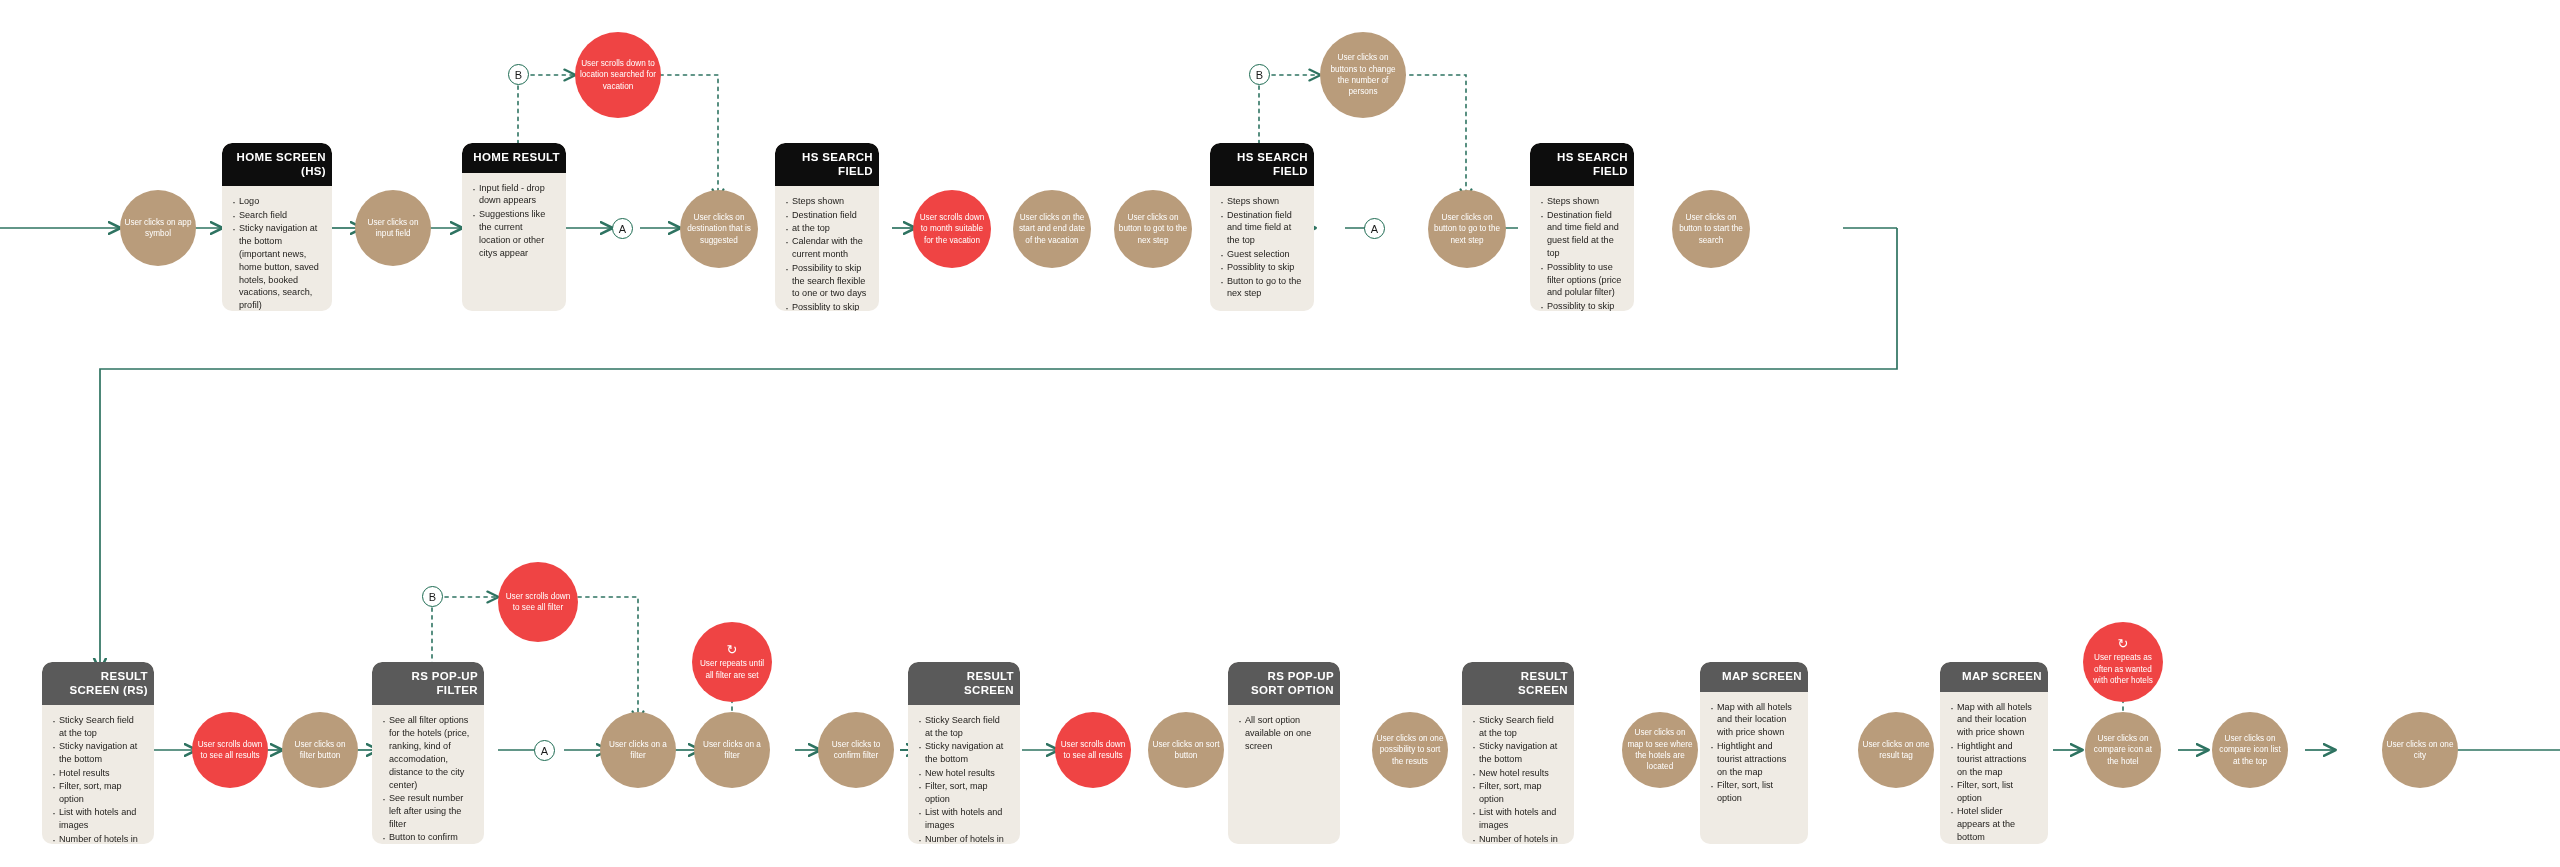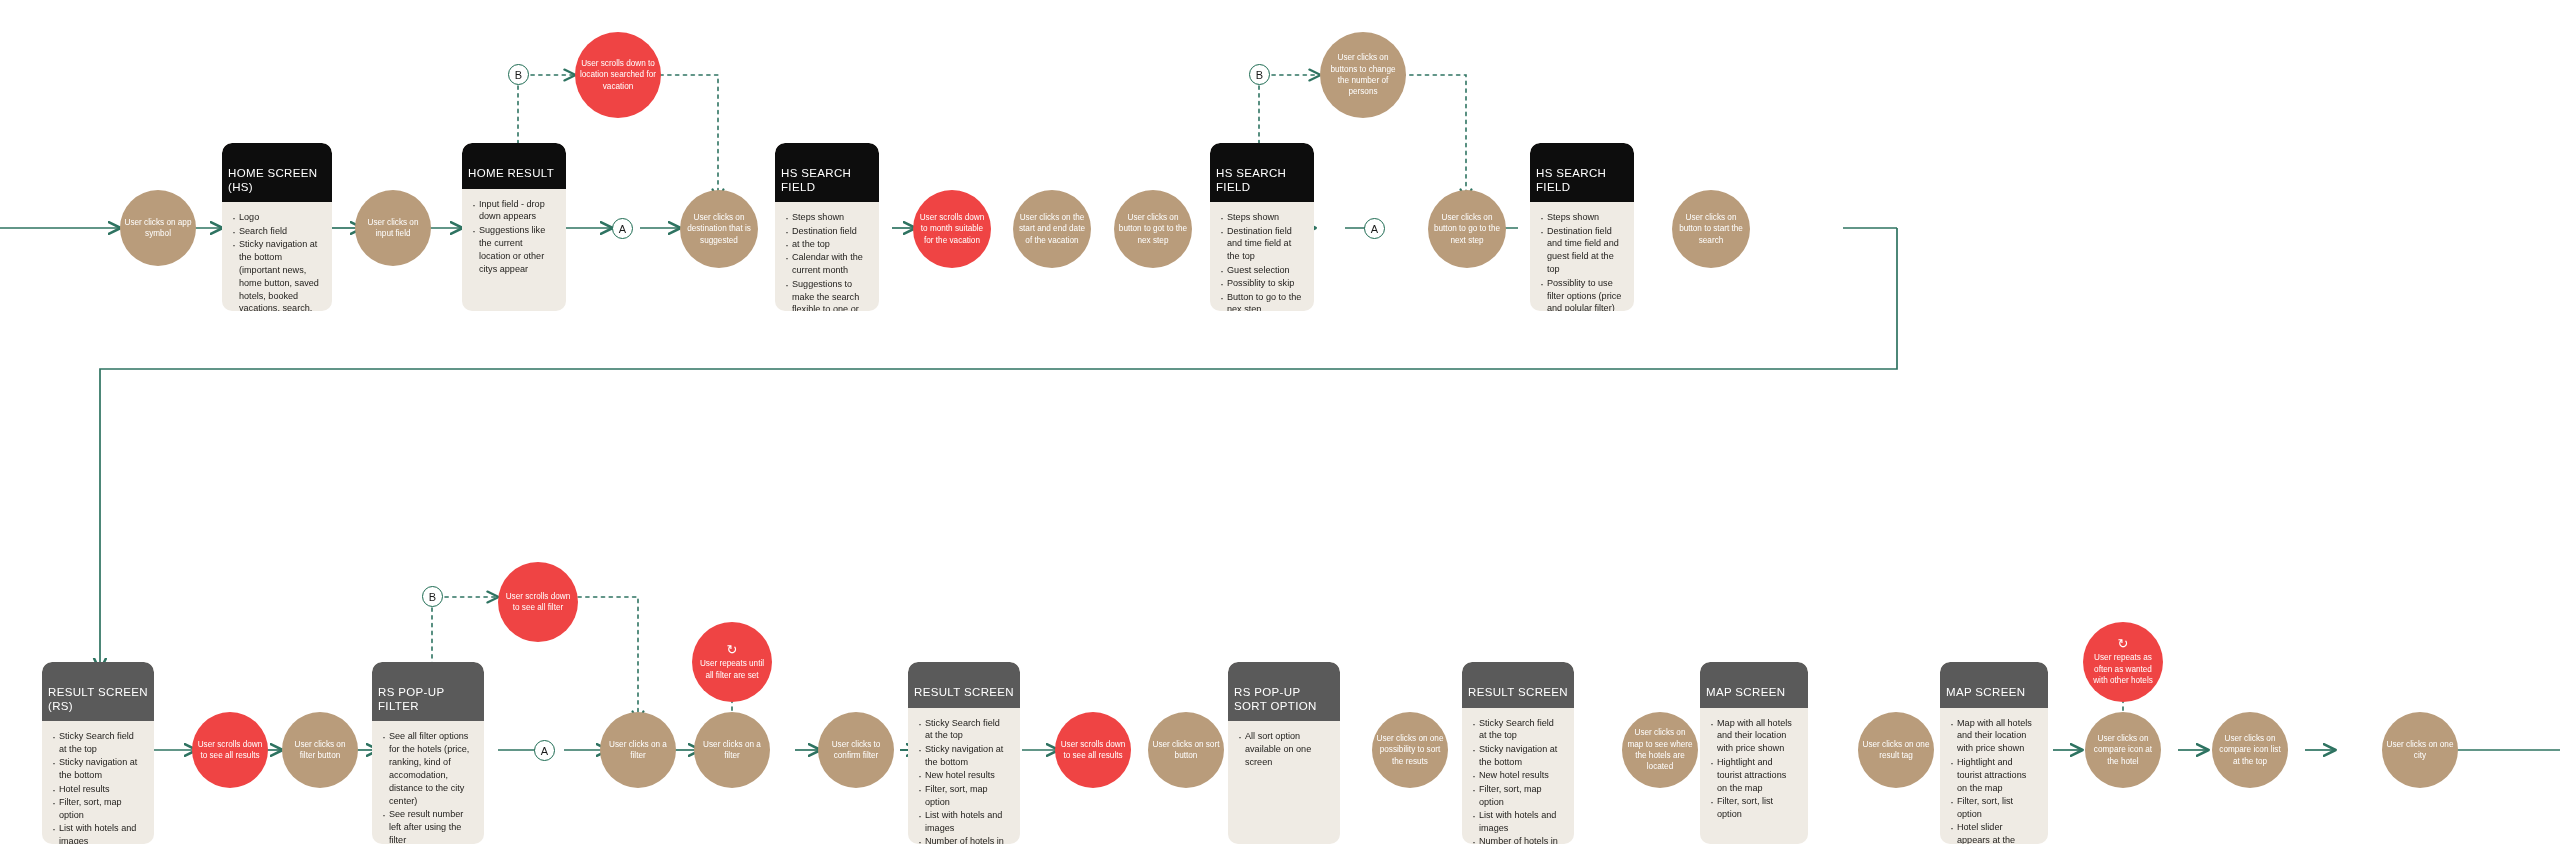--- a/index.html
+++ b/index.html
@@ -18,24 +18,24 @@
     position: absolute;
     background: #efebe4;
     border-radius: 10px;
     overflow: hidden;
     box-shadow: 0 0 0 0 rgba(0,0,0,0);
   }
   .card .card-head {
     background: #0d0d0d;
     color: #ffffff;
     font-size: 11.5px;
-    font-weight: normal;
+    font-weight: bold;
     letter-spacing: .35px;
-    text-align: left;
-    padding: 24px 6px 8px 6px;
+    text-align: right;
+    padding: 8px 6px 8px 6px;
     line-height: 1.18;
     border-radius: 10px 10px 0 0;
   }
   .card.gray .card-head { background: #5a5a5a; }
   .card ul {
     list-style: none;
     padding: 9px 12px 10px 9px;
   }
   .card ul li {
     position: relative;
@@ -224,21 +224,21 @@
     </ul>
   </div>
 
   <div class="card" style="left:775px;top:143px;width:104px;height:168px;">
     <div class="card-head">HS SEARCH FIELD</div>
     <ul>
       <li>Steps shown</li>
       <li>Destination field</li>
       <li>at the top</li>
       <li>Calendar with the current month</li>
-      <li>Suggestions to make the search flexible to one or two days</li>
+      <li>Possibility to skip the search flexible to one or two days</li>
       <li>Possiblity to skip</li>
 
     </ul>
   </div>
 
   <div class="card" style="left:1210px;top:143px;width:104px;height:168px;">
     <div class="card-head">HS SEARCH FIELD</div>
     <ul>
       <li>Steps shown</li>
       <li>Destination field and time field at the top</li>

